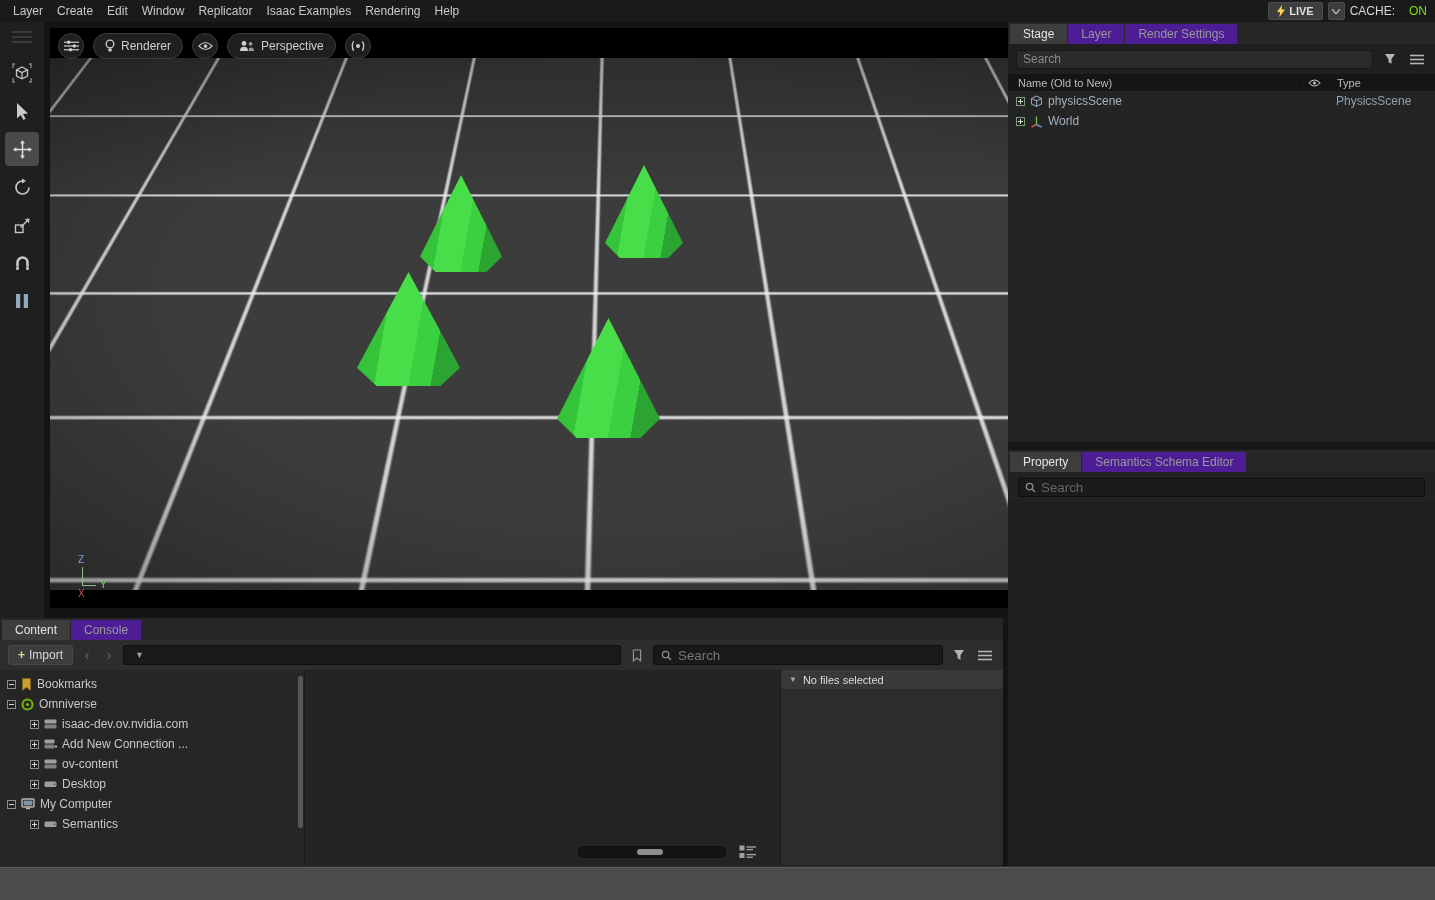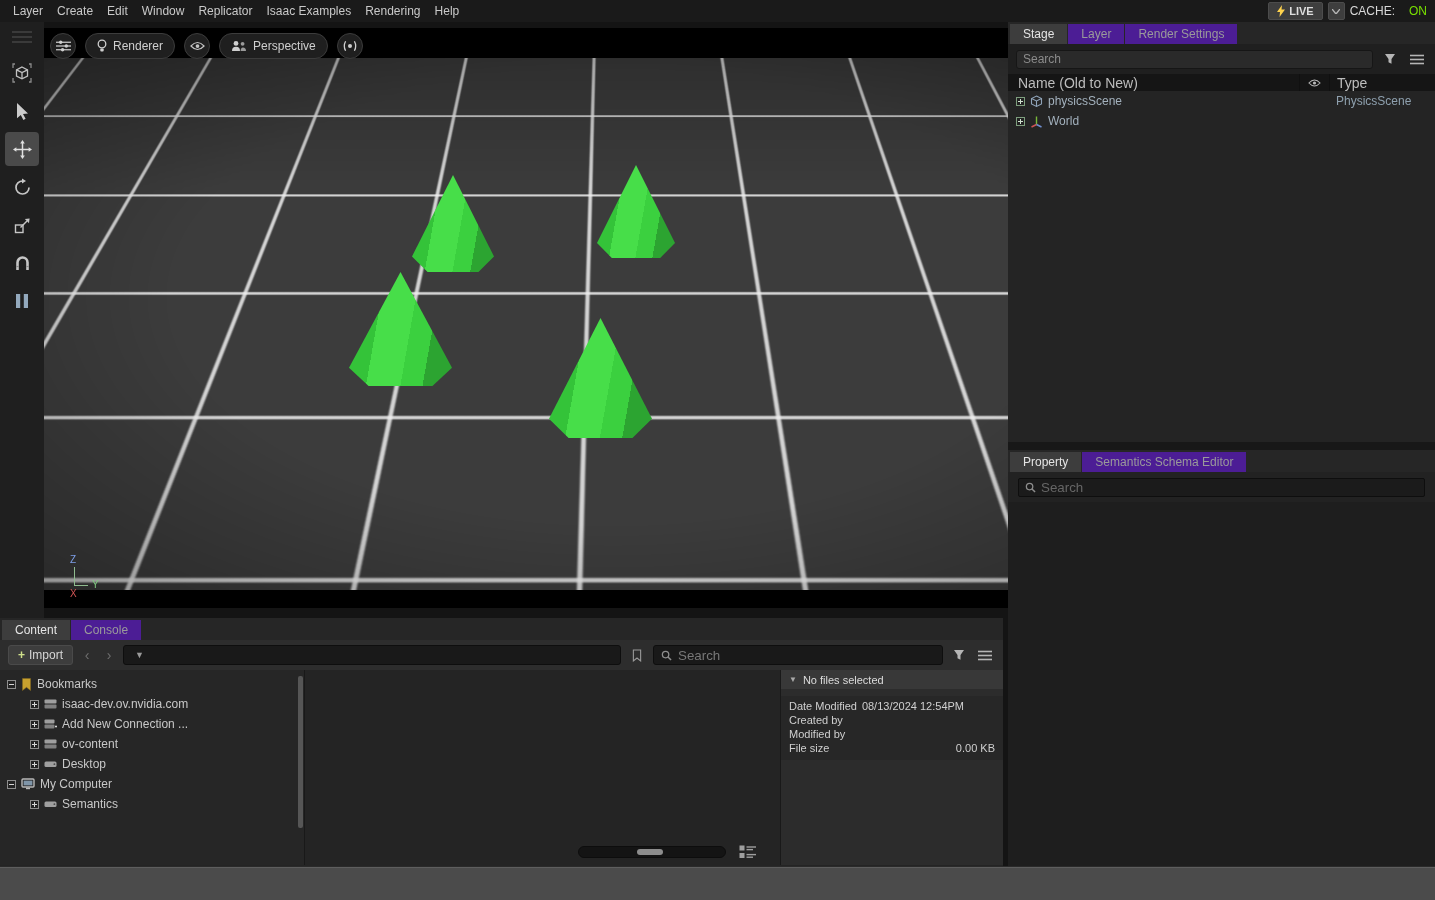--- a/index.html
+++ b/index.html
@@ -18,21 +18,21 @@
 .cache .on{color:#79e000;}
 
 
 #left-toolbar{position:absolute;left:0;top:22px;width:44px;height:596px;background:#1f1f1f;display:flex;flex-direction:column;align-items:center;padding-top:4px;z-index:5;}
 .tool{width:34px;height:34px;display:flex;align-items:center;justify-content:center;border-radius:4px;margin-bottom:4px;color:#bdbdbd;}
 .tool.active{background:#4a4a4a;}
 .handle{height:22px;margin-bottom:8px;display:flex;flex-direction:column;justify-content:center;gap:3px;}
 .handle i{display:block;width:20px;height:2px;background:#3a3a3a;}
 
 
-#viewport{position:absolute;left:42px;top:28px;width:1142px;height:580px;background:#000;overflow:hidden;}
+#viewport{position:absolute;left:50px;top:28px;width:1142px;height:580px;background:#000;overflow:hidden;}
 #vp-scene{position:absolute;left:0;right:0;top:30px;bottom:18px;background:#3a3a3a;overflow:hidden;}
 .floor-wrap{position:absolute;inset:0;z-index:1;overflow:hidden;}
 #grid-plane{position:absolute;left:50%;bottom:-130px;width:4200px;margin-left:-2100px;height:1700px;
   transform-origin:50% 100%;transform:perspective(520px) rotateX(21deg);
   background-color:#3c3c3c;
   background-image:linear-gradient(to bottom,rgba(238,238,238,.85) 0,rgba(238,238,238,.85) 6px,transparent 6px),
                    linear-gradient(to right,rgba(238,238,238,.85) 0,rgba(238,238,238,.85) 6px,transparent 6px);
   background-size:250px 250px;background-position:60px 30px;filter:blur(1.1px);}
 .vp-vignette{position:absolute;inset:0;z-index:2;background:
   radial-gradient(ellipse at 50% 45%, transparent 55%, rgba(0,0,0,.30)),
@@ -52,21 +52,21 @@
 
 
 #right-panel{position:absolute;left:1008px;top:22px;width:427px;height:846px;background:#1f1f1f;z-index:4;}
 .tabbar{height:22px;background:#262626;display:flex;align-items:flex-end;gap:1px;padding:0 2px;}
 .tab{height:20px;padding:0 13px;display:flex;align-items:center;background:#4c1d95;color:#9a9a9a;white-space:nowrap;}
 .tab.active{background:#3d3d3d;color:#e4e4e4;}
 .stage-search-row{height:30px;display:flex;align-items:center;gap:7px;padding:0 8px;background:#1f1f1f;}
 .field{flex:1;height:19px;background:#2a2a2a;border:1px solid #161616;border-radius:3px;display:flex;align-items:center;padding:0 6px;}
 .field input{flex:1;background:transparent;color:#ddd;font-size:12px;}
 .field input::placeholder{color:#8b8b8b;}
-.stage-head{height:17px;background:#151515;display:flex;align-items:center;font-size:14px;color:#bdbdbd;padding-left:10px;}
+.stage-head{height:17px;background:#151515;display:flex;align-items:center;font-size:11px;color:#bdbdbd;padding-left:10px;}
 .stage-head .namecol{flex:1;}
 .eyecol{width:30px;display:flex;justify-content:center;border-left:1px solid #101010;height:100%;align-items:center;}
 .typecol{width:106px;padding-left:7px;border-left:1px solid #101010;height:100%;display:flex;align-items:center;}
 #stage-tree{height:351px;background:#242424;overflow:hidden;}
 .srow{height:20px;display:flex;align-items:center;padding-left:8px;}
 .srow .namecol{flex:1;display:flex;align-items:center;gap:5px;color:#a3b1bd;}
 .srow .typecol{color:#8ea0ae;}
 .splitter{height:8px;background:#181818;}
 .prop-search-row{height:30px;display:flex;align-items:center;padding:0 10px;background:#222;}
 .prop-search{flex:1;height:19px;background:#1b1b1b;border:1px solid #0e0e0e;border-radius:2px;display:flex;align-items:center;gap:5px;padding:0 6px;}
@@ -405,20 +405,31 @@
       <div class="crow lvl0">
         <svg width="9" height="9" viewBox="0 0 9 9">
             <rect x="0.5" y="0.5" width="8" height="8" fill="#222" stroke="#8d8d8d"></rect>
             <line x1="2" y1="4.5" x2="7" y2="4.5" stroke="#d5d5d5"></line>
           </svg>
         <svg width="11" height="13" viewBox="0 0 11 13">
             <path d="M1.5 0.5 h8 v12 l-4-3.2 -4 3.2 z" fill="#c7a02e" stroke="#8a6d1d" stroke-width="0.5"></path>
           </svg>
         <span>Bookmarks</span>
       </div>
+      <div class="crow lvl0">
+        <svg width="9" height="9" viewBox="0 0 9 9">
+            <rect x="0.5" y="0.5" width="8" height="8" fill="#222" stroke="#8d8d8d"></rect>
+            <line x1="2" y1="4.5" x2="7" y2="4.5" stroke="#d5d5d5"></line>
+          </svg>
+        <svg width="13" height="13" viewBox="0 0 13 13">
+            <circle cx="6.5" cy="6.5" r="5" fill="none" stroke="#76b900" stroke-width="2"></circle>
+            <circle cx="6.5" cy="6.5" r="1.6" fill="#76b900"></circle>
+          </svg>
+        <span>Omniverse</span>
+      </div>
       <div class="crow lvl1">
         <svg width="9" height="9" viewBox="0 0 9 9">
             <rect x="0.5" y="0.5" width="8" height="8" fill="#222" stroke="#8d8d8d"></rect>
             <line x1="2" y1="4.5" x2="7" y2="4.5" stroke="#d5d5d5"></line>
             <line x1="4.5" y1="2" x2="4.5" y2="7" stroke="#d5d5d5"></line>
           </svg>
         <svg width="13" height="12" viewBox="0 0 13 12">
             <rect x="0.5" y="1.5" width="12" height="4" rx="1" fill="#9f9f9f"></rect>
             <rect x="0.5" y="6.5" width="12" height="4" rx="1" fill="#808080"></rect>
           </svg>
@@ -505,35 +516,17 @@
             </g>
         </svg>
       </span>
     </div>
 
     <div id="cdetails">
       <div class="cd-head">
         <span class="tri">▼</span>
         <span>No files selected</span>
       </div>
-      <div class="cd-fields">
-        <div class="dfield">
-          <span class="dlabel">Date Modified</span>
-          <span class="dvalue">08/13/2024 12:54PM</span>
-        </div>
-        <div class="dfield">
-          <span class="dlabel">Created by</span>
-          <span class="dvalue"></span>
-        </div>
-        <div class="dfield">
-          <span class="dlabel">Modified by</span>
-          <span class="dvalue"></span>
-        </div>
-        <div class="dfield">
-          <span class="dlabel">File size</span>
-          <span class="dvalue right">0.00 KB</span>
-        </div>
-      </div>
     </div>
   </div>
 </div>
 
 <div id="status-bar"></div>
 
 </body></html>

